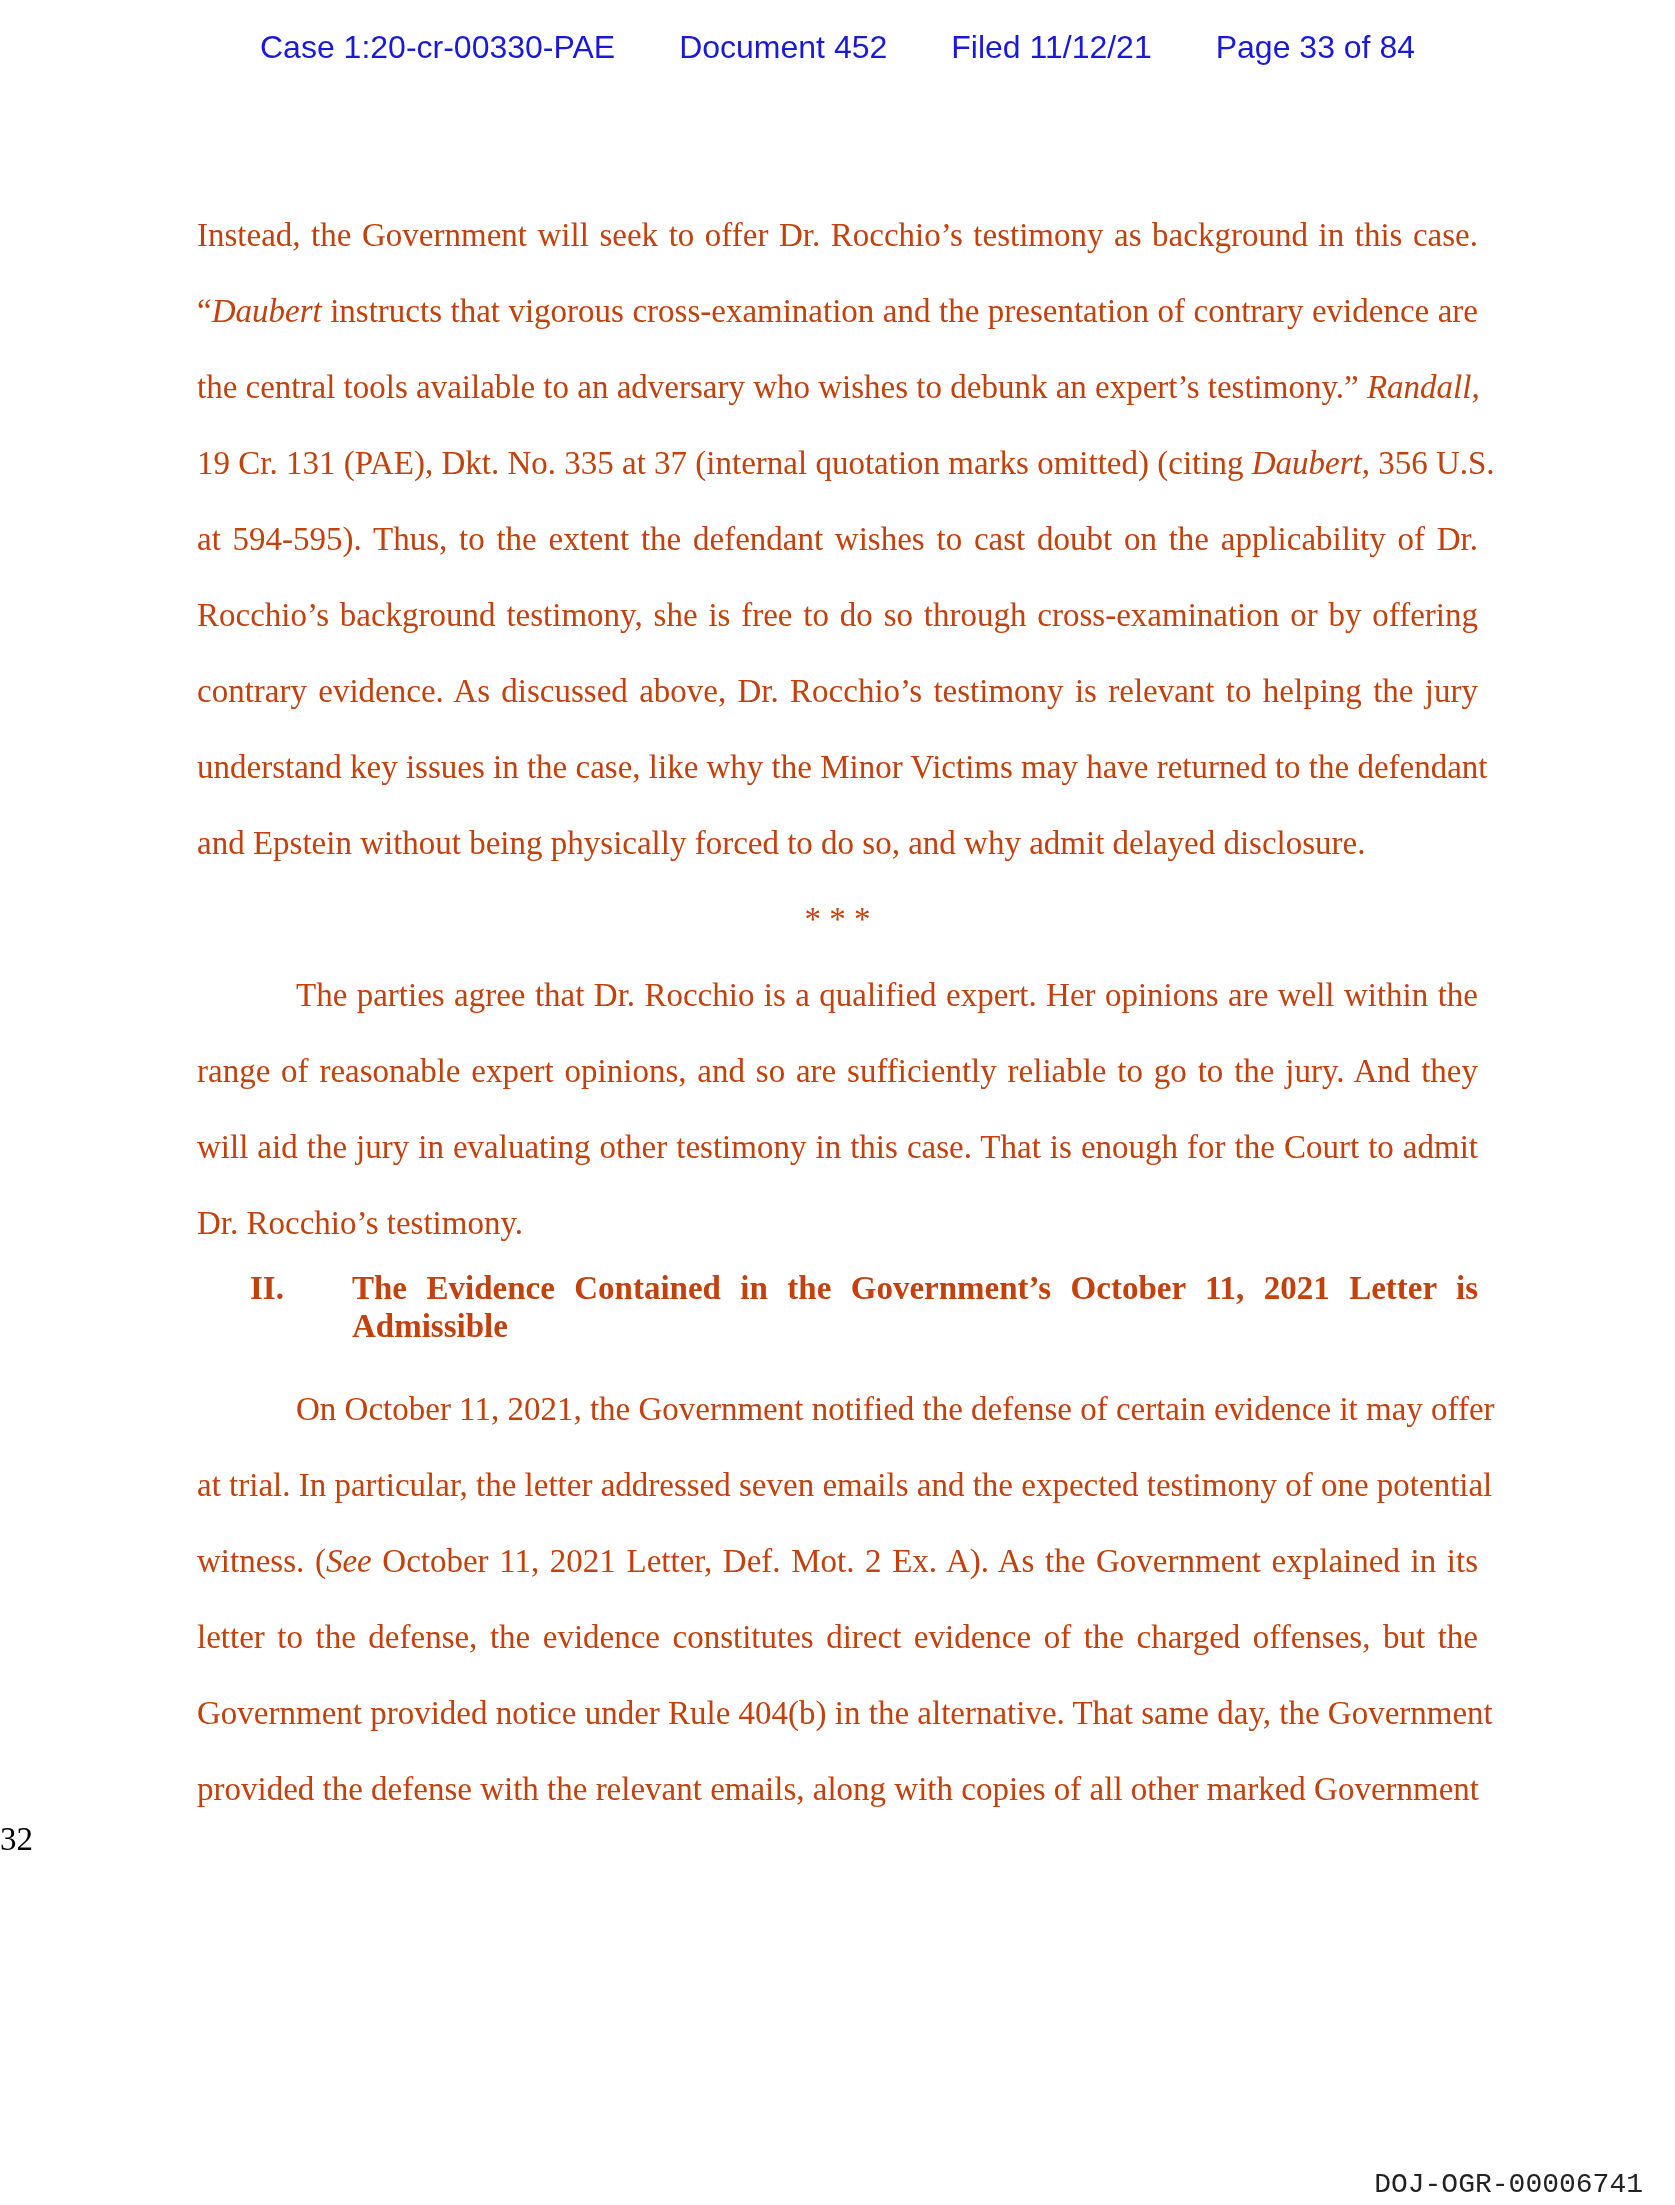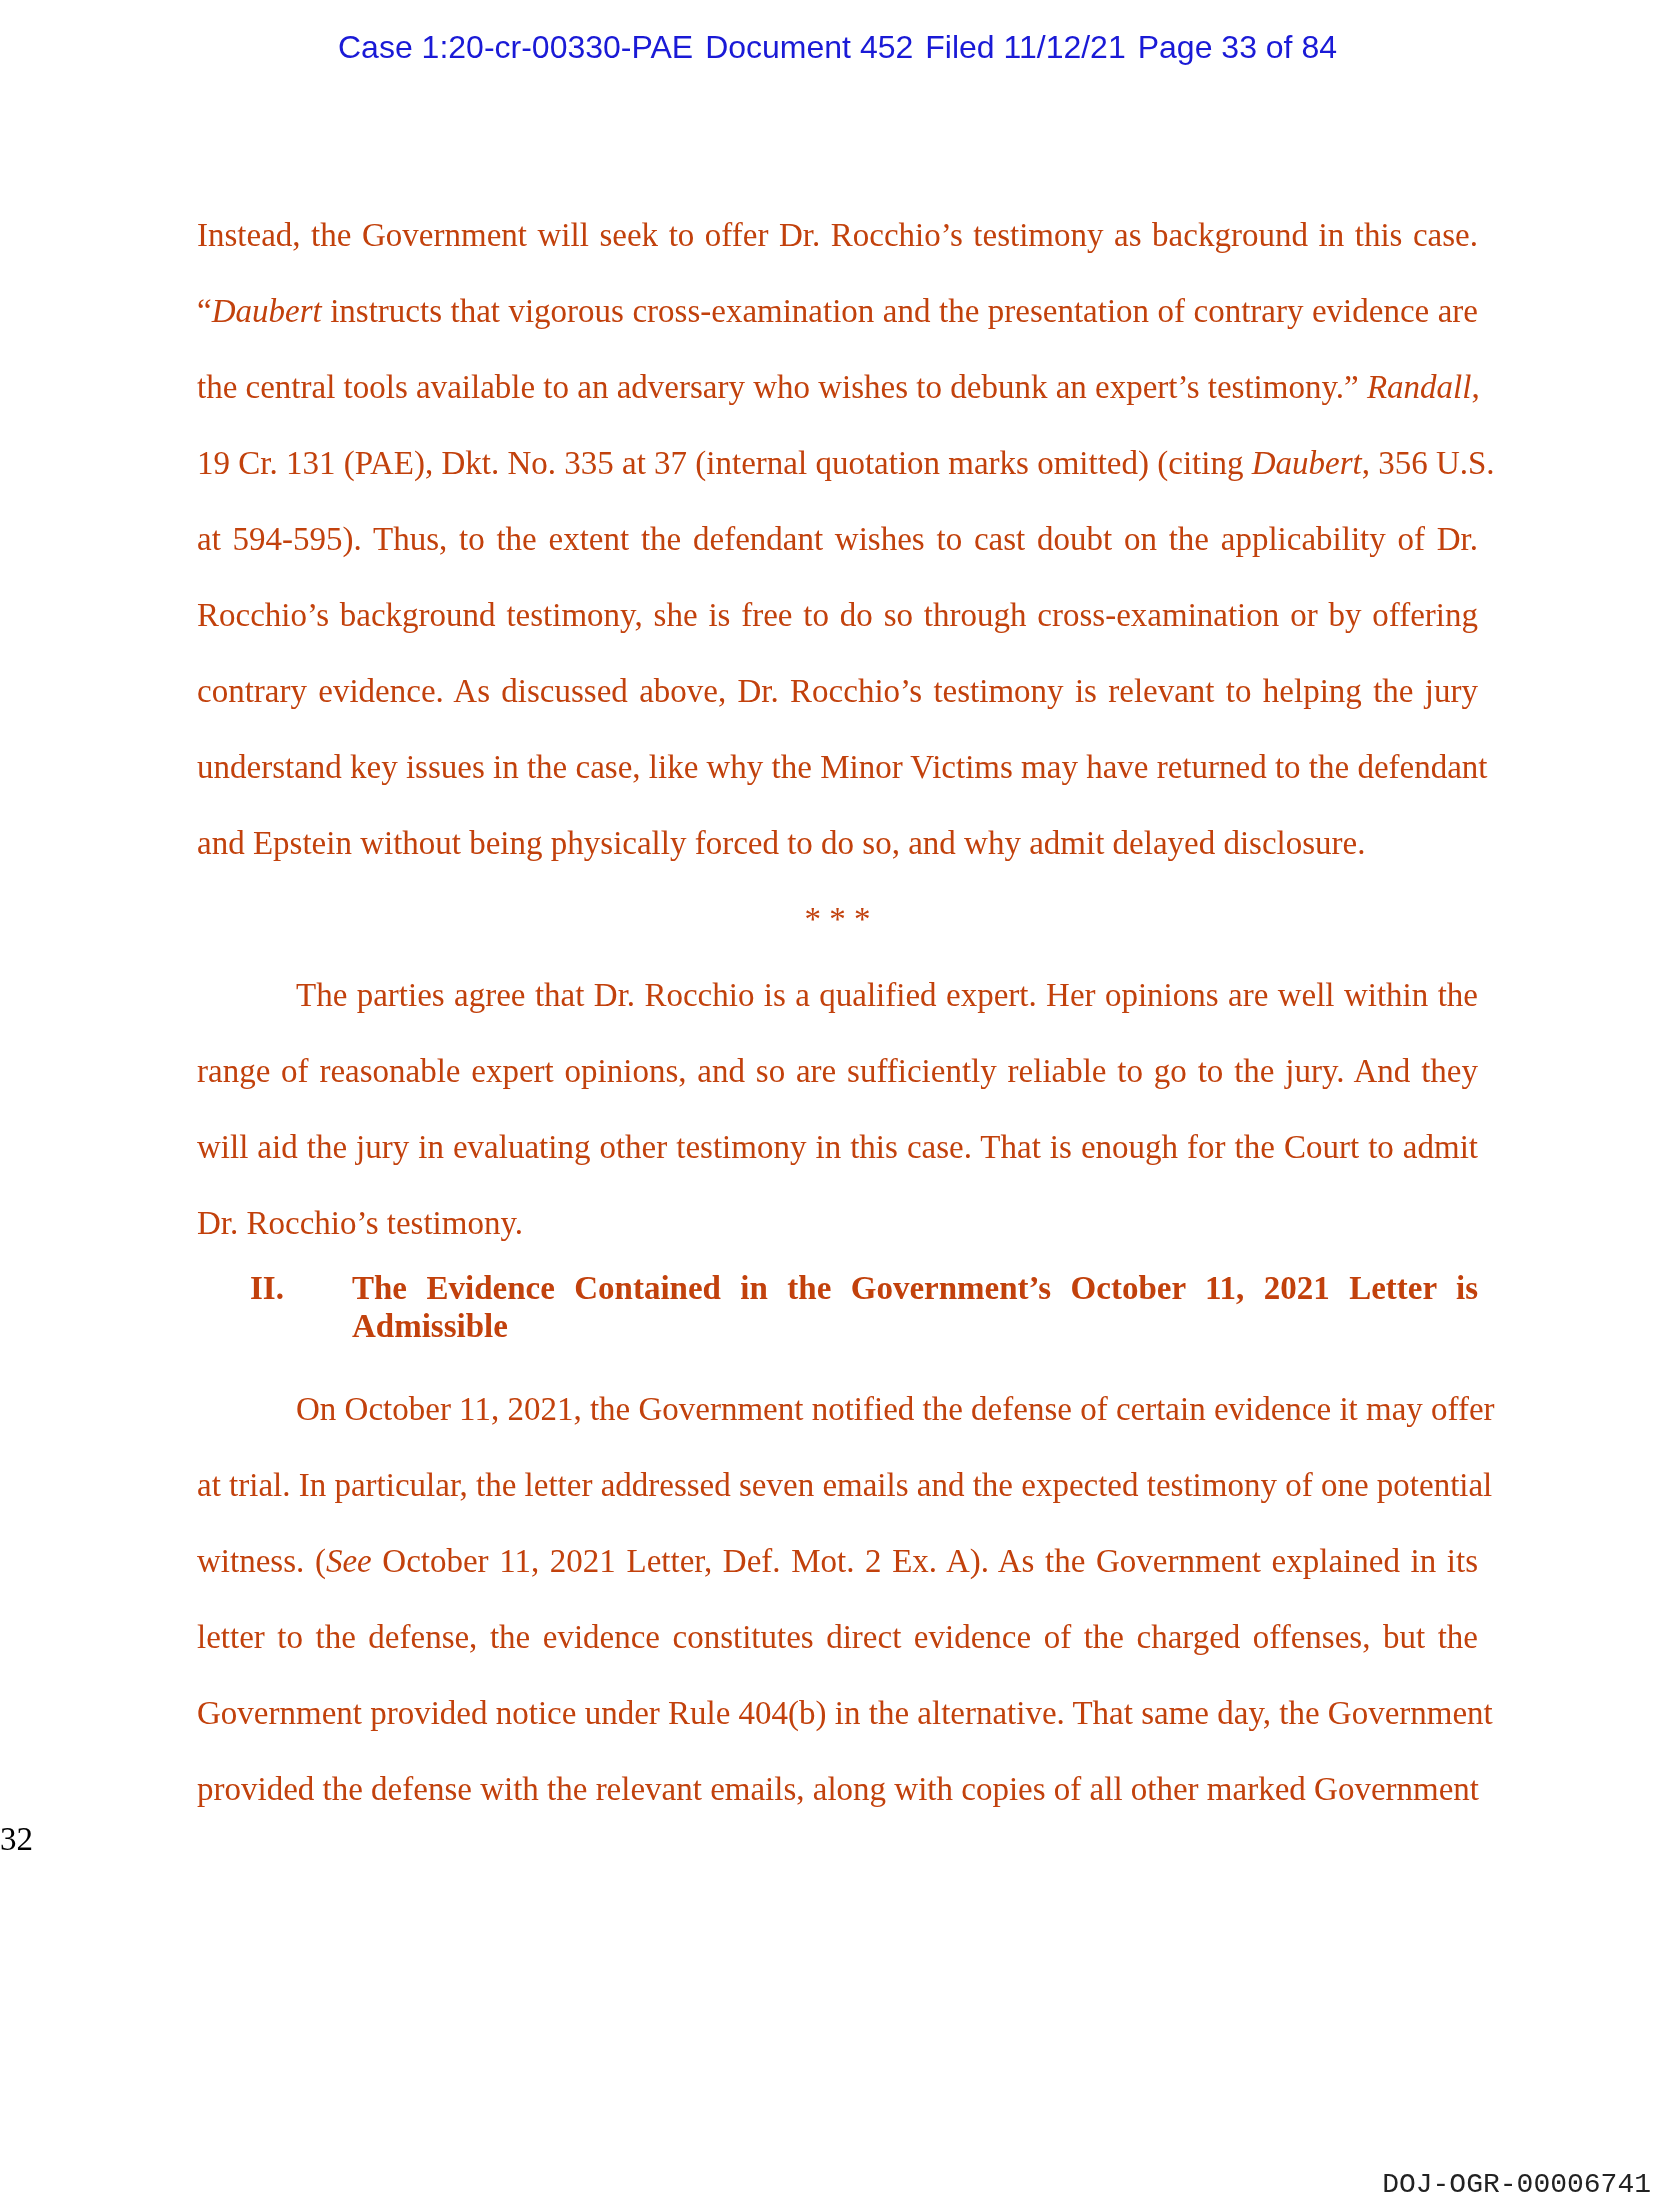--- a/index.html
+++ b/index.html
@@ -3,21 +3,21 @@
 <meta charset="utf-8">
 <style>
   html, body { margin: 0; padding: 0; background: #ffffff; }
   body { width: 1675px; height: 2205px; position: relative; overflow: hidden; }
   .header {
     position: absolute; top: 29px; left: 0; width: 1675px;
     text-align: center; color: #1a1ad6;
     font-family: "Liberation Sans", sans-serif; font-size: 32px; letter-spacing: 0px;
     white-space: pre;
   }
-  .header span { margin: 0 6px; text-align: right; }
+  .header span { margin: 0 32px; text-align: right; }
   .body {
     position: absolute; left: 197px; width: 1281px; top: 197px;
     font-family: "Liberation Serif", serif; font-size: 33px; color: #c2410c;
     line-height: 76px;
   }
   .line { display: block; text-align: justify; text-align-last: justify; height: 76px; white-space: nowrap; }
   .line.last { text-align-last: left; }
   .indent { padding-left: 99px; }
   .stars { text-align: center; height: 76px; }
   .heading {
@@ -27,21 +27,21 @@
   .heading .num { width: 102px; padding-left: 53px; flex: none; }
   .heading .htext { flex: 1; }
   .heading .hl1 { display: block; text-align: justify; text-align-last: justify; }
   .heading .hl2 { display: block; }
   i { font-style: italic; }
   .pagenum {
     position: absolute; top: 1821px; left: 0; width: 1675px; text-align: left;
     font-family: "Liberation Serif", serif; font-size: 33px; color: #000;
   }
   .bates {
-    position: absolute; top: 2169px; right: 24px;
+    position: absolute; top: 2169px; right: 32px;
     font-family: "Liberation Mono", monospace; font-size: 28px; color: #222;
   }
 </style>
 </head>
 <body>
 
 <div class="header"><span>Case 1:20-cr-00330-PAE</span><span>Document 452</span><span>Filed 11/12/21</span><span>Page 33 of 84</span></div>
 
 <div class="body">
 

